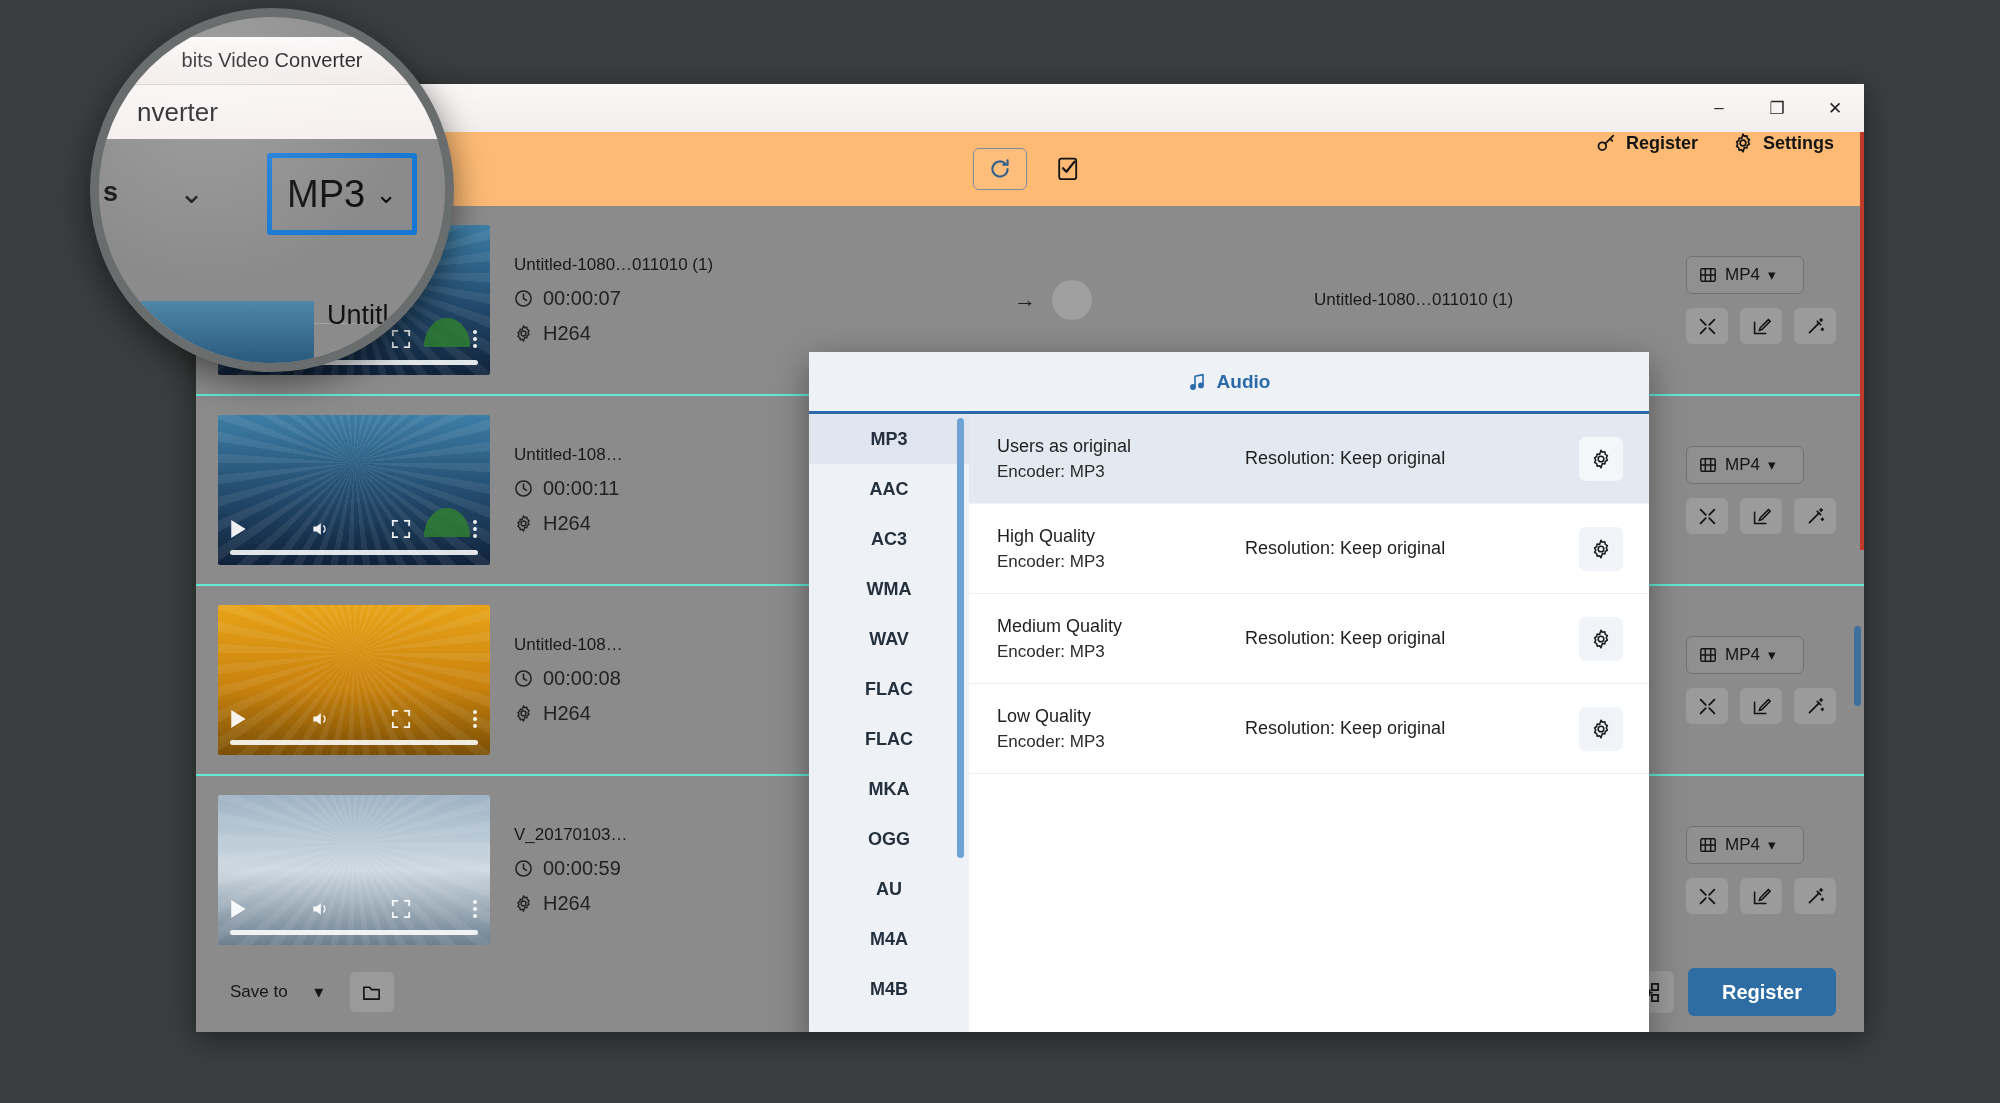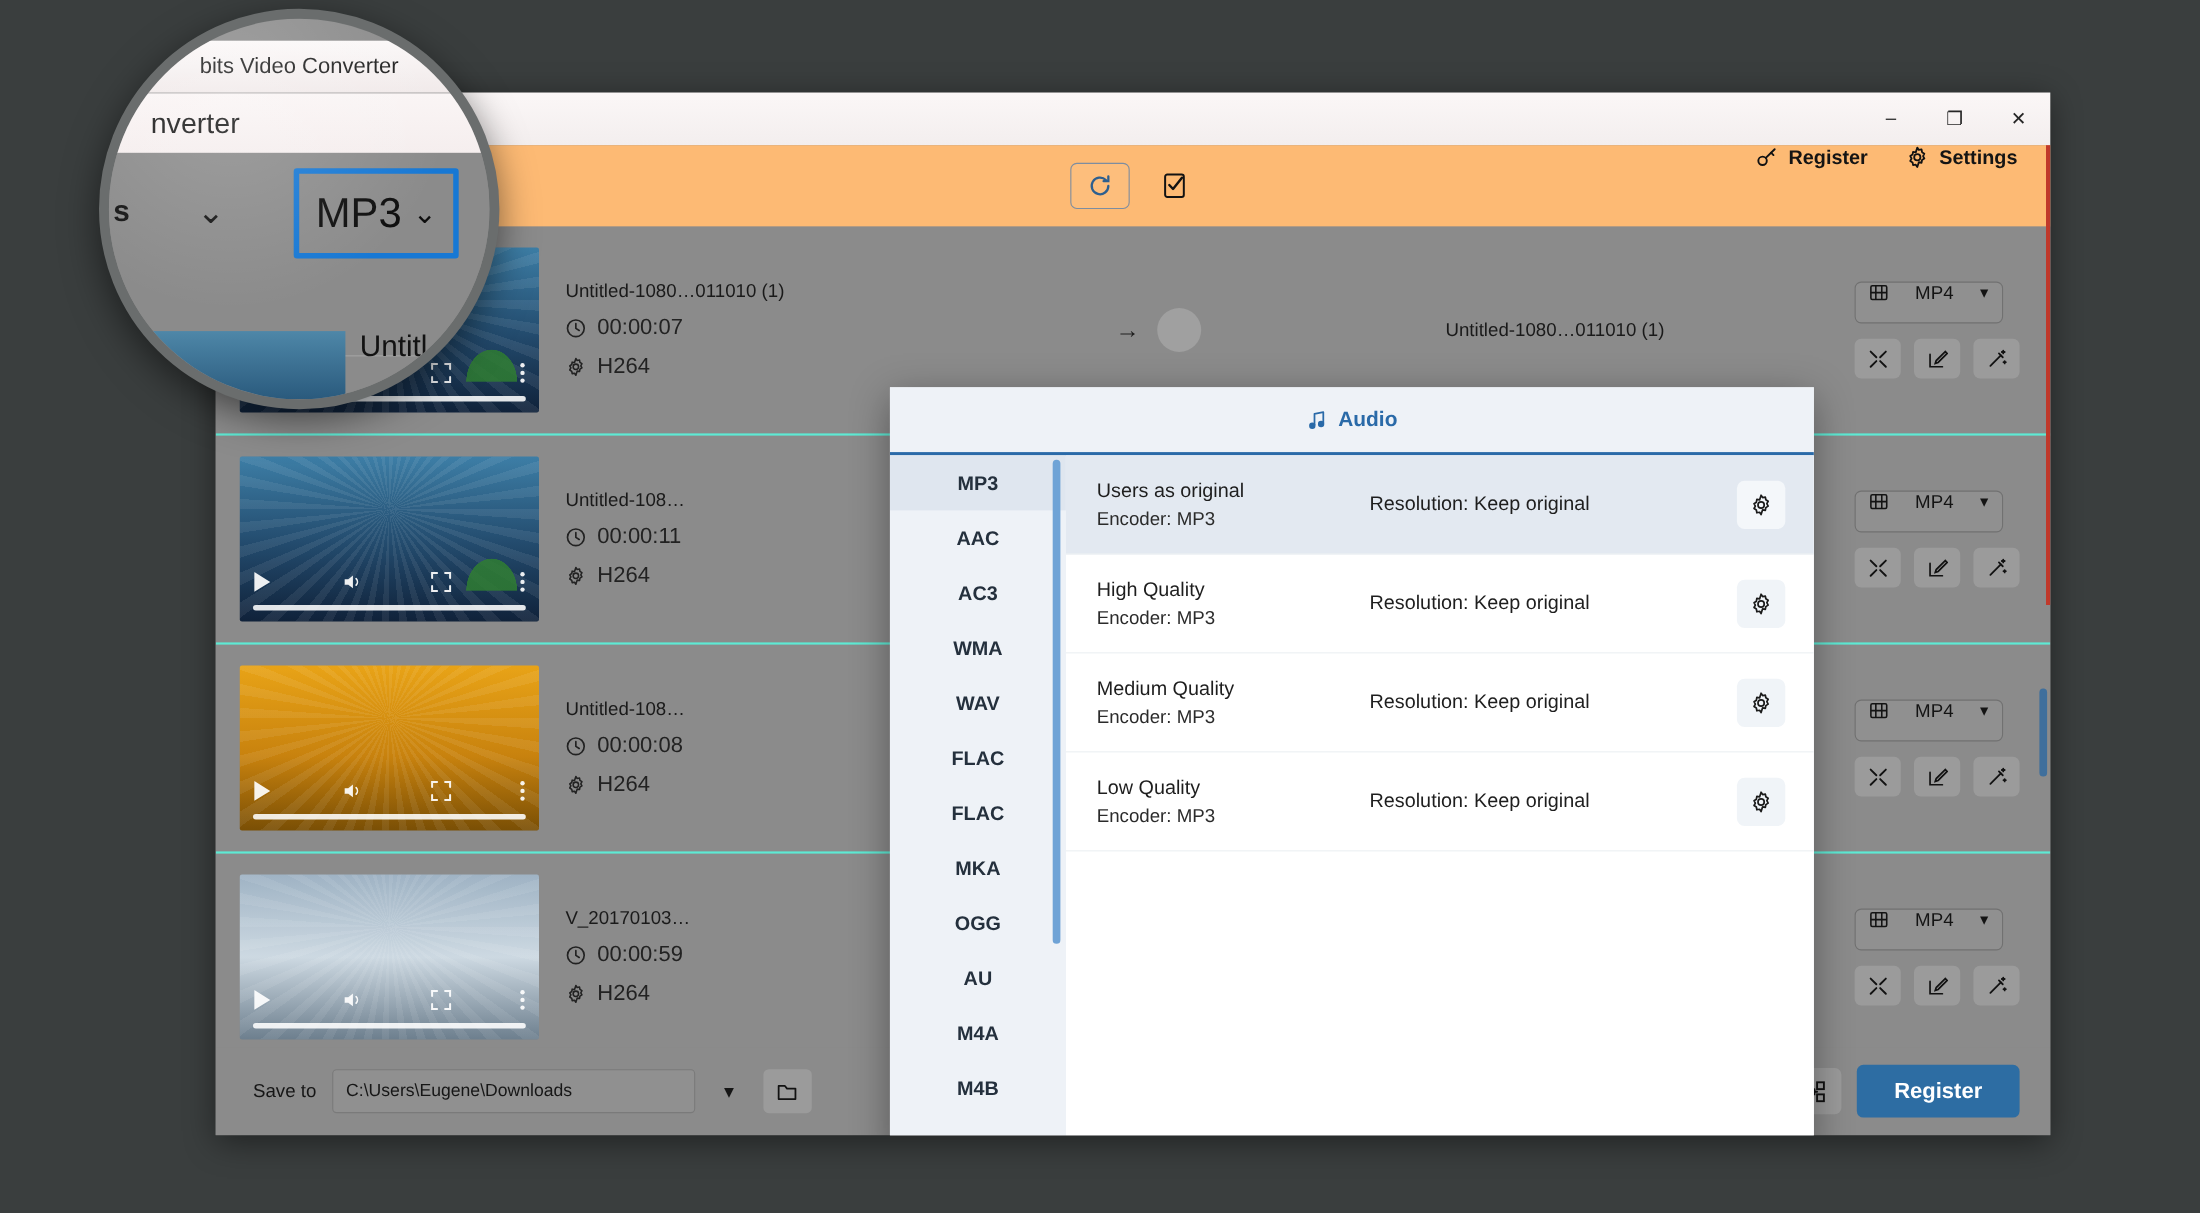--- a/index.html
+++ b/index.html
@@ -144,21 +144,21 @@
     display:flex; flex-direction:column; gap:12px;
   }
   .out-name { font-size: 17px; color:#1a1a1a; white-space:nowrap; }
   .right-col {
     margin-left: auto;
     display: flex; flex-direction: column; align-items: flex-start; gap: 14px;
   }
   .fmt-pill {
     height: 38px; min-width: 118px;
     border: 1px solid #717171; border-radius: 6px;
-    display: flex; align-items: flex-start; gap: 24px;
+    display: flex; align-items: center; gap: 8px;
     padding: 0 12px;
     font-size: 17px; color: #141414;
     background: rgba(255,255,255,.05);
   }
   .act-row { display: flex; gap: 12px; }
   .act-btn {
     width: 42px; height: 36px; border-radius: 6px;
     background: rgba(255,255,255,.14);
     display: flex; align-items: center; justify-content: center;
   }
@@ -792,23 +792,20 @@
       </div>
     </div>
 
     <div id="list-scroll"></div>
   </div>
 
   <div id="red-edge"></div>
 
   <div id="bottombar">
     <span class="bb-label">Save to</span>
-    <div class="path-box">
-      <span>C:\Users\Eugene\Downloads</span>
-    </div>
     <div class="chev-btn">▾</div>
     <div class="folder-btn">
       <span>
         <svg width="21" height="21" viewBox="0 0 22 22" fill="none" stroke="#121212" stroke-width="1.7" stroke-linejoin="round">
             <path d="M3 5.5h6l2 2.5h8v10H3z"></path>
           </svg>
       </span>
     </div>
 
     <div id="bb-right">

